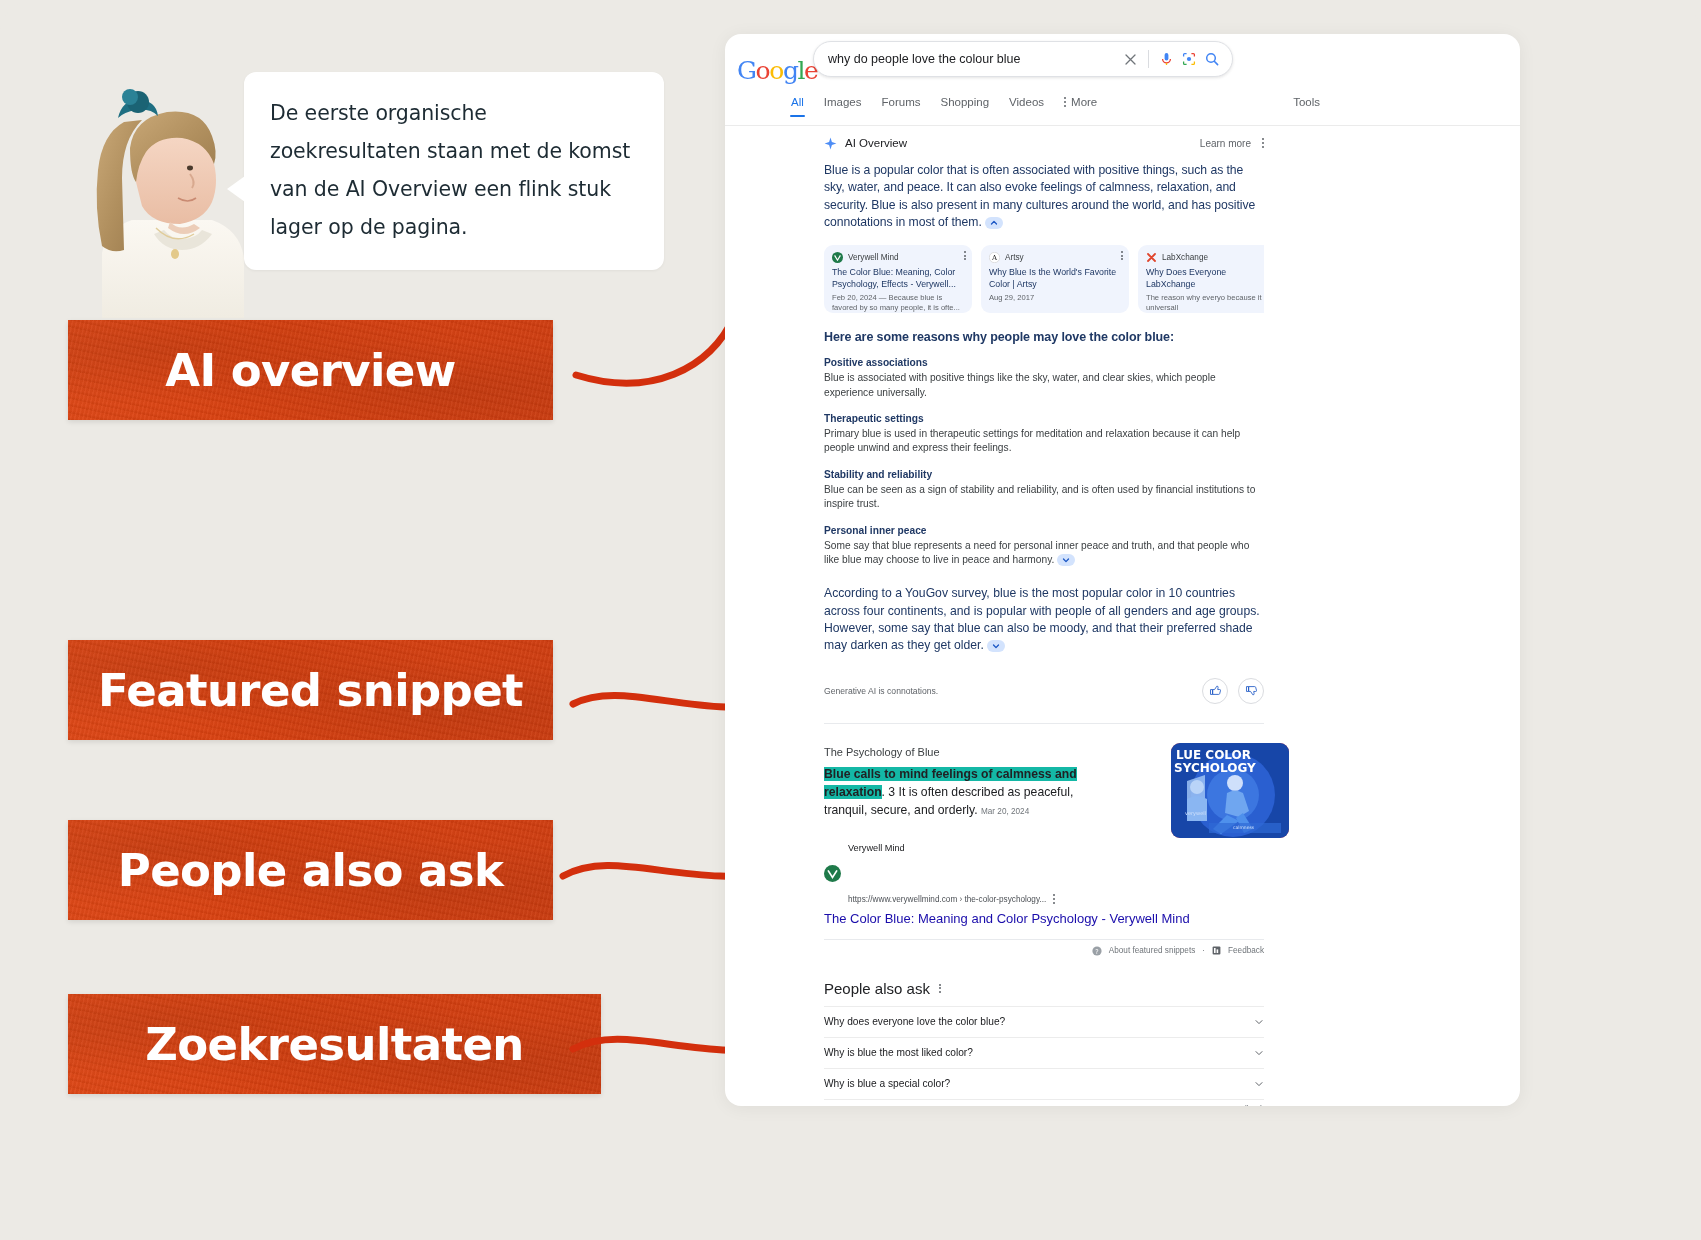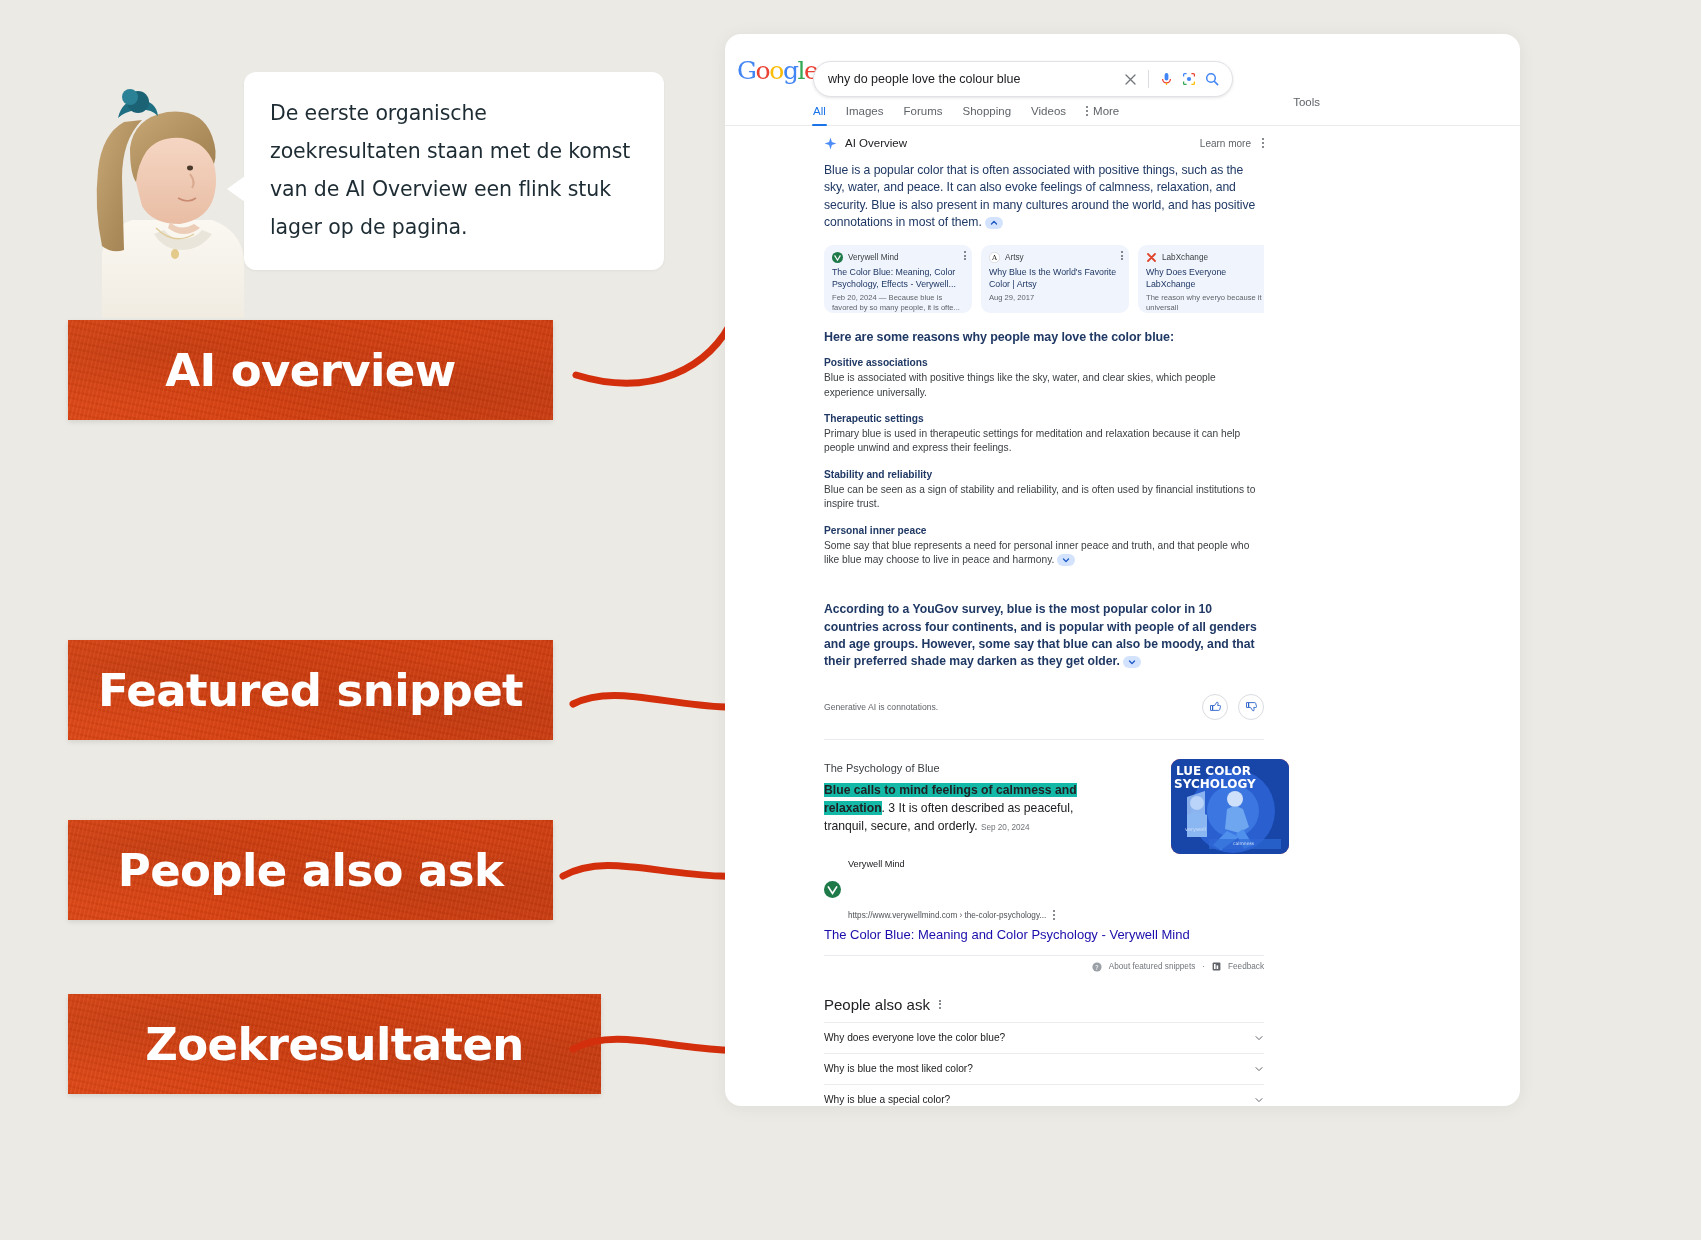--- a/index.html
+++ b/index.html
@@ -97,21 +97,21 @@
   .g-logo {
     position: absolute; left: 12px; top: 22px;
     font-family: "DejaVu Serif", serif;
     font-size: 25px; letter-spacing: -1.4px;
     font-weight: normal;
   }
   .g-logo i { font-style: normal; }
   .b1{color:#4285F4}.r1{color:#EA4335}.y1{color:#FBBC05}.b2{color:#4285F4}.g1{color:#34A853}.r2{color:#EA4335}
 
   .searchbar {
-    position: absolute; left: 88px; top: 27px;
+    position: absolute; left: 88px; top: 7px;
     width: 420px; height: 36px;
     background: #fff;
     border: 1px solid #dfe1e5;
     border-radius: 18px;
     display: flex; align-items: center;
     box-shadow: 0 1px 3px rgba(32,33,36,.12);
   }
   .searchbar .q {
     flex: 1; padding-left: 14px;
     font-size: 12.5px; color: #202124;
@@ -127,22 +127,22 @@
   .avatar {
     width:22px;height:22px;border-radius:50%;
     background: linear-gradient(150deg,#9aa7b2 0%,#cfd8de 45%,#8e9aa4 100%);
     position: relative; overflow:hidden;
   }
 
   
   .tabs {
     position: relative; height: 30px;
     border-bottom: 1px solid #ebebeb;
-    padding-left: 88px;
-    display: flex; align-items: flex-end;
+    padding-left: 66px;
+    display: flex; align-items: flex-start;
   }
   .tab {
     font-size: 11.5px; color: #5f6368;
     margin-right: 20px; padding-bottom: 8px;
     position: relative; white-space: nowrap;
   }
   .tab.active { color:#1a73e8; }
   .tab.active::after {
     content:''; position:absolute; left:-1px; right:-1px; bottom:-1px;
     height:2px; background:#1a73e8; border-radius:2px;
@@ -195,22 +195,22 @@
     margin-top:17px; font-size:12.5px; font-weight:bold;
     color:#1f3864; letter-spacing:-0.1px;
   }
   .aio-sec { margin-top:13px; }
   .aio-sec h4 { font-size:10.2px; color:#1f3864; font-weight:bold; }
   .aio-sec p {
     margin-top:3px; font-size:10.2px; line-height:14.4px;
     color:#3c4043;
   }
   .aio-closing {
-    margin-top:34px; font-size:12.2px; line-height:17.3px;
-    color:#1f3864; font-weight:700;
+    margin-top:18px; font-size:12.2px; line-height:17.3px;
+    color:#1f3864; font-weight:400;
   }
 
   .aio-foot { margin-top:22px; display:flex; align-items:center; height:28px; }
   .aio-foot .exp { font-size:8.6px; color:#5f6368; }
   .aio-foot .thumbs { margin-left:auto; display:flex; gap:10px; }
   .tbtn {
     width:26px;height:26px;border-radius:50%;
     border:1px solid #dadce0; display:flex;
     align-items:center; justify-content:center;
   }
@@ -533,21 +533,21 @@
             </span>
           </span>
         </div>
         <div class="rule"></div>
       </div>
 
       <div class="fs">
         <div class="src-title">The Psychology of Blue</div>
         <div class="body">
           <span class="hl">Blue calls to mind feelings of calmness and relaxation</span><span>. 3 It is often described as peaceful, tranquil, secure, and orderly.</span>
-          <span class="date">Sep 20, 2024</span>
+          <span class="date">Mar 20, 2024</span>
         </div>
         <div class="fs-thumb">
           <svg width="118" height="95" viewBox="0 0 118 95">
             <rect width="118" height="95" fill="#1746a8"></rect>
             <circle cx="62" cy="52" r="42" fill="#2a5fd0"></circle>
             <circle cx="62" cy="52" r="26" fill="#3c76e0"></circle>
             <text x="5" y="16" fill="#ffffff" font-size="12" font-family="DejaVu Sans, sans-serif" font-weight="bold">LUE COLOR</text>
             <text x="3" y="29" fill="#ffffff" font-size="12" font-family="DejaVu Sans, sans-serif" font-weight="bold">SYCHOLOGY</text>
             <path d="M16 38 L34 32 L34 70 L16 70 Z" fill="#9cc2f5" opacity=".85"></path>
             <circle cx="26" cy="44" r="7" fill="#b9d4f8"></circle>

